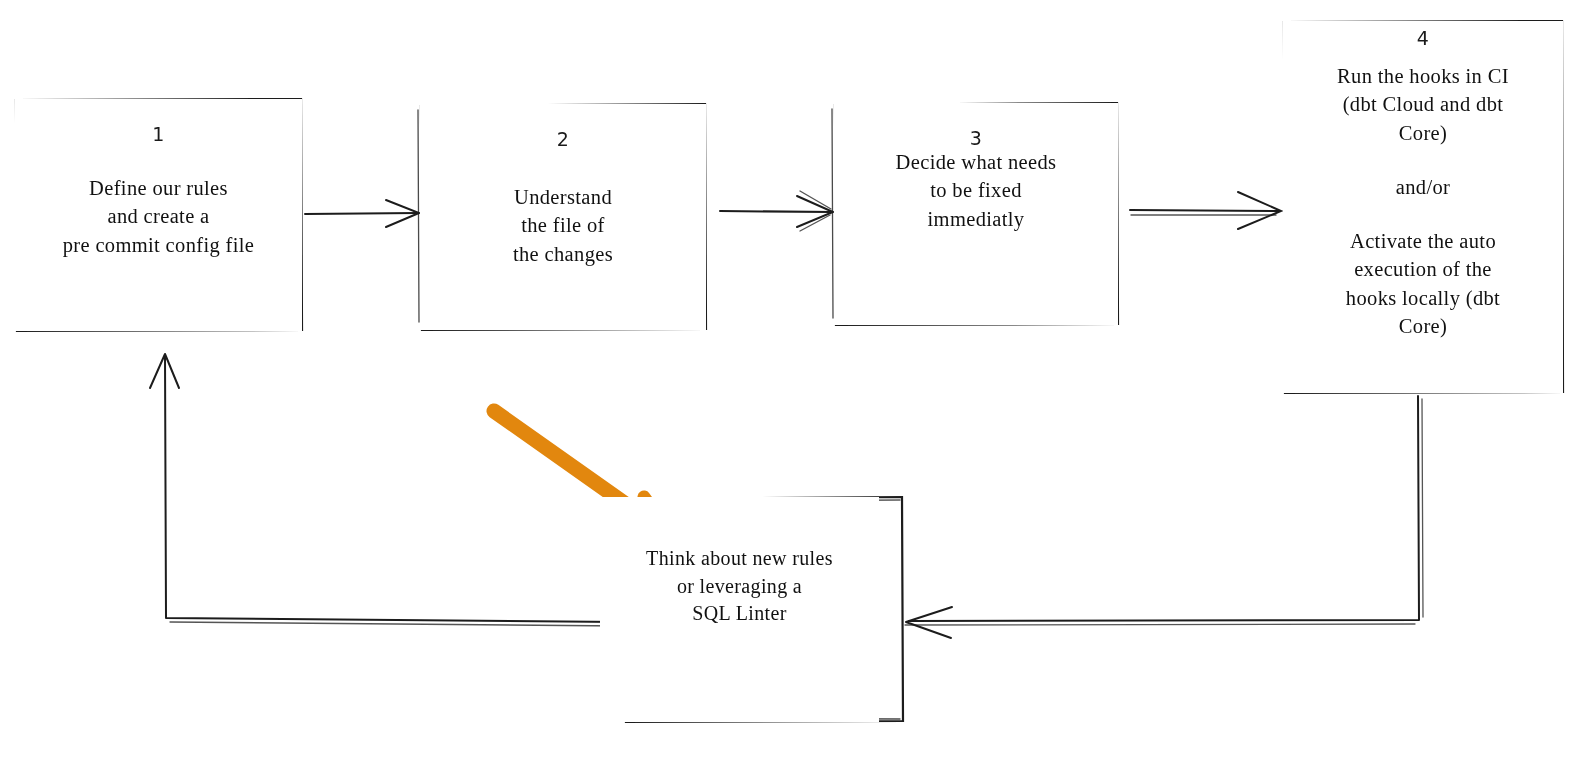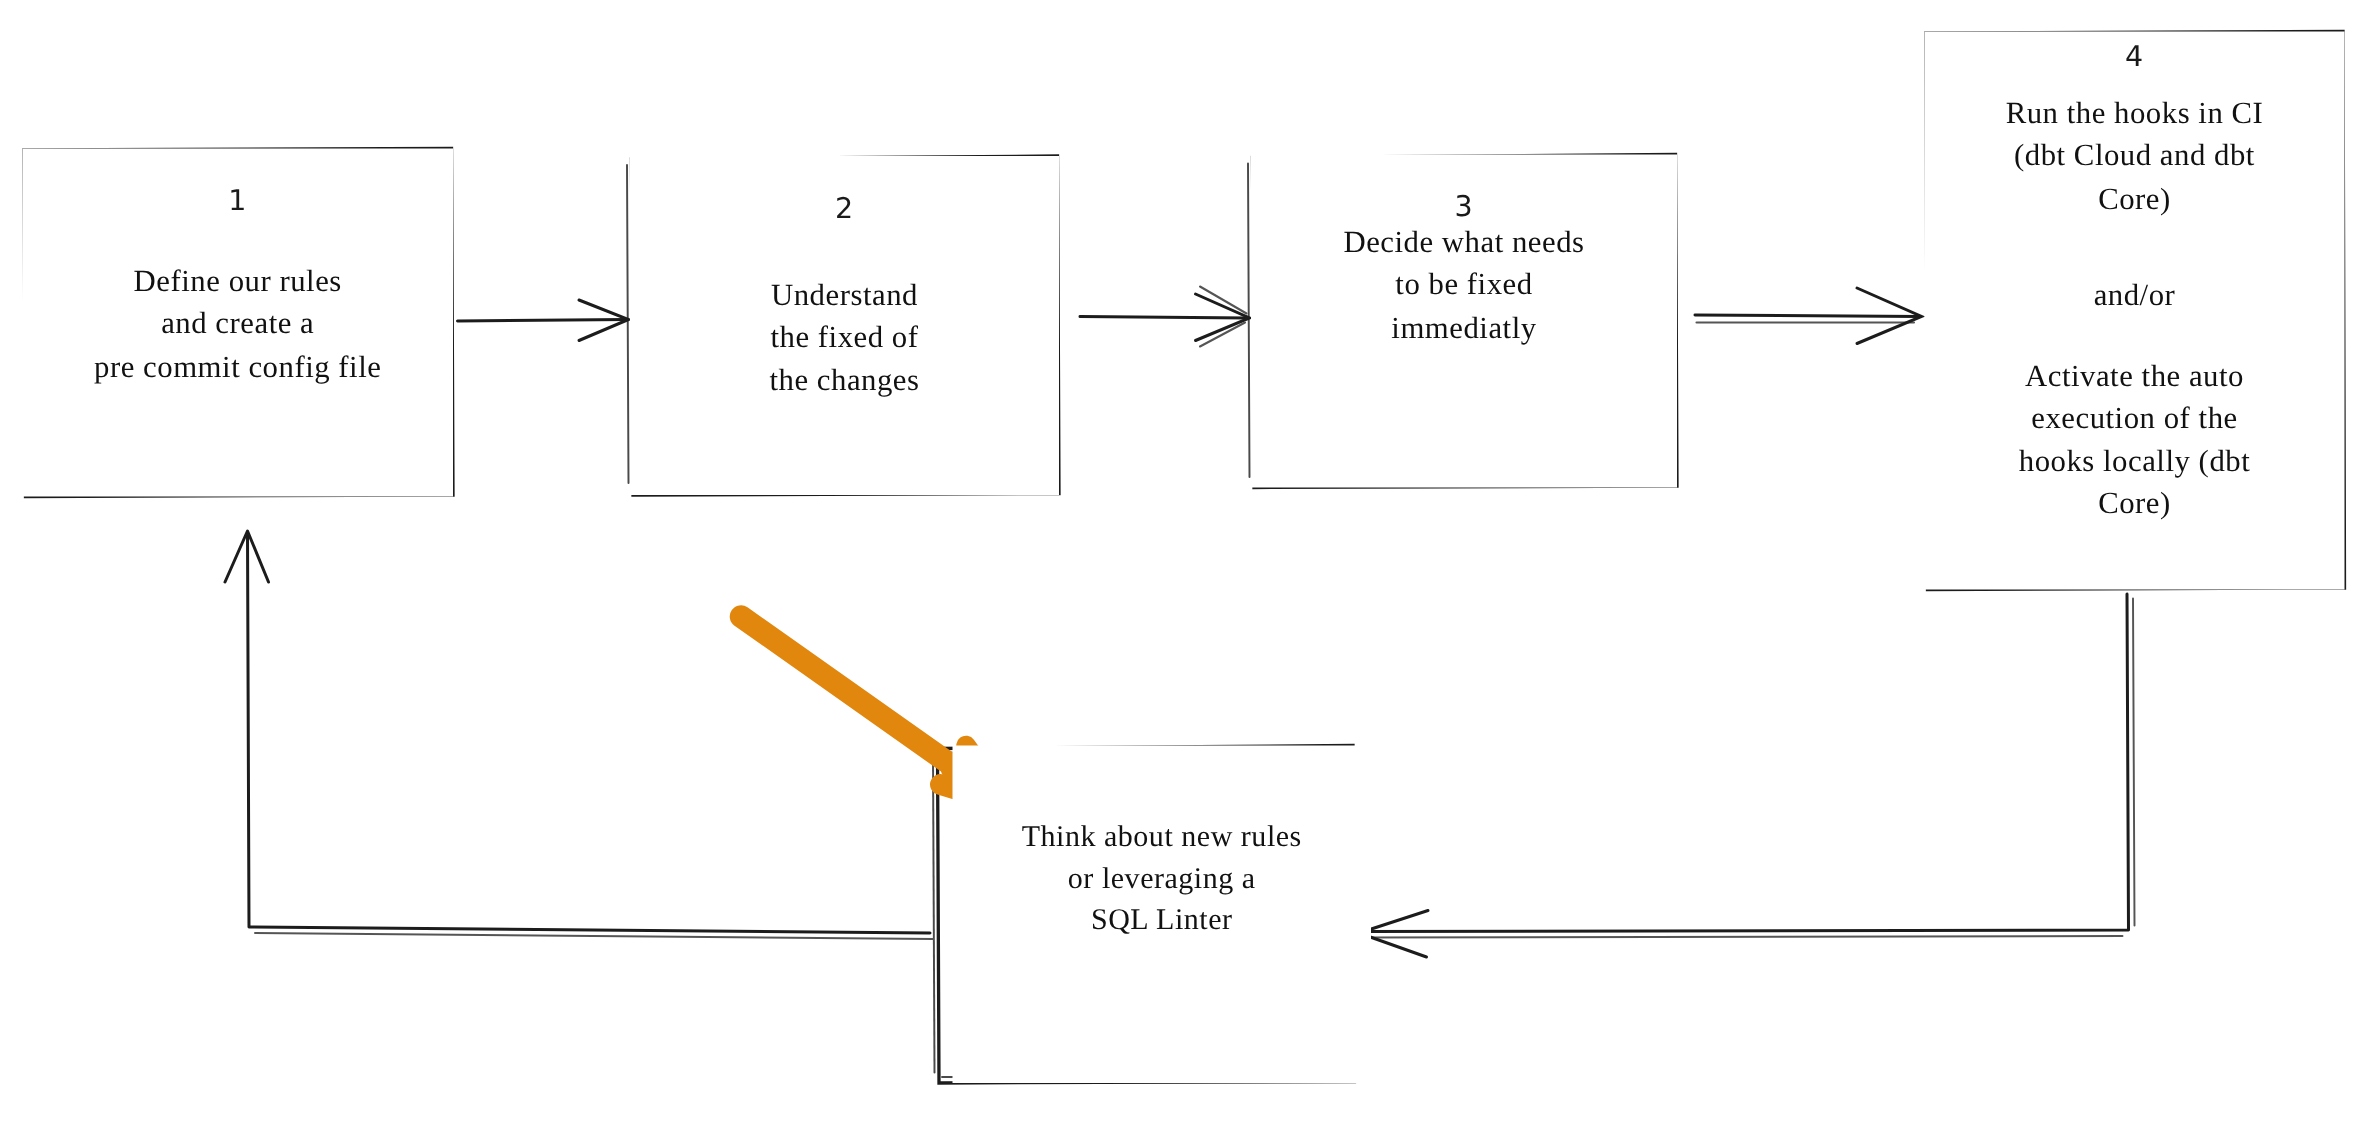--- a/index.html
+++ b/index.html
@@ -48,29 +48,29 @@
     text-align: center;
     line-height: 1.38;
     letter-spacing: 0.35px;
     padding: 0 10px;
     white-space: pre-line;
   }
   .node-body.b1 { margin-top: 30px; }
   .node-body.b2 { margin-top: 34px; }
   .node-body.b3 { }
   .node-body.b4a { margin-top: 14px; }
-  .node-body.b4b { margin-top: 36px; }
+  .node-body.b4b { margin-top: 26px; }
   .node-body.b4c { margin-top: 26px; }
   .node-body.bbottom { margin-top: 48px; }
 
   #box1 { left: 15px;   top: 99px;  width: 287px; height: 232px; }
   #box2 { left: 420px;  top: 104px; width: 286px; height: 226px; }
   #box3 { left: 834px;  top: 103px; width: 284px; height: 222px; }
   #box4 { left: 1283px; top: 21px;  width: 280px; height: 372px; }
-  #box5 { left: 635px;  top: 497px; width: 279px; height: 225px; }
+  #box5 { left: 600px;  top: 497px; width: 279px; height: 225px; }
 
   #box5 .node-body { font-size: 20px; }
 </style>
 </head>
 <body>
 
 <div id="canvas">
 
   <svg class="svg-layer" viewBox="0 0 1584 757">
 
@@ -149,21 +149,21 @@
   <div class="node" id="box1">
     <div class="node-num">1</div>
     <div class="node-body b1">Define our rules
 and create a
 pre commit config file</div>
   </div>
 
   <div class="node" id="box2">
     <div class="node-num">2</div>
     <div class="node-body b2">Understand
-the fixed of
+the file of
 the changes</div>
   </div>
 
   <div class="node" id="box3">
     <div class="node-num">3</div>
     <div class="node-body b3">Decide what needs
 to be fixed
 immediatly</div>
   </div>
 

